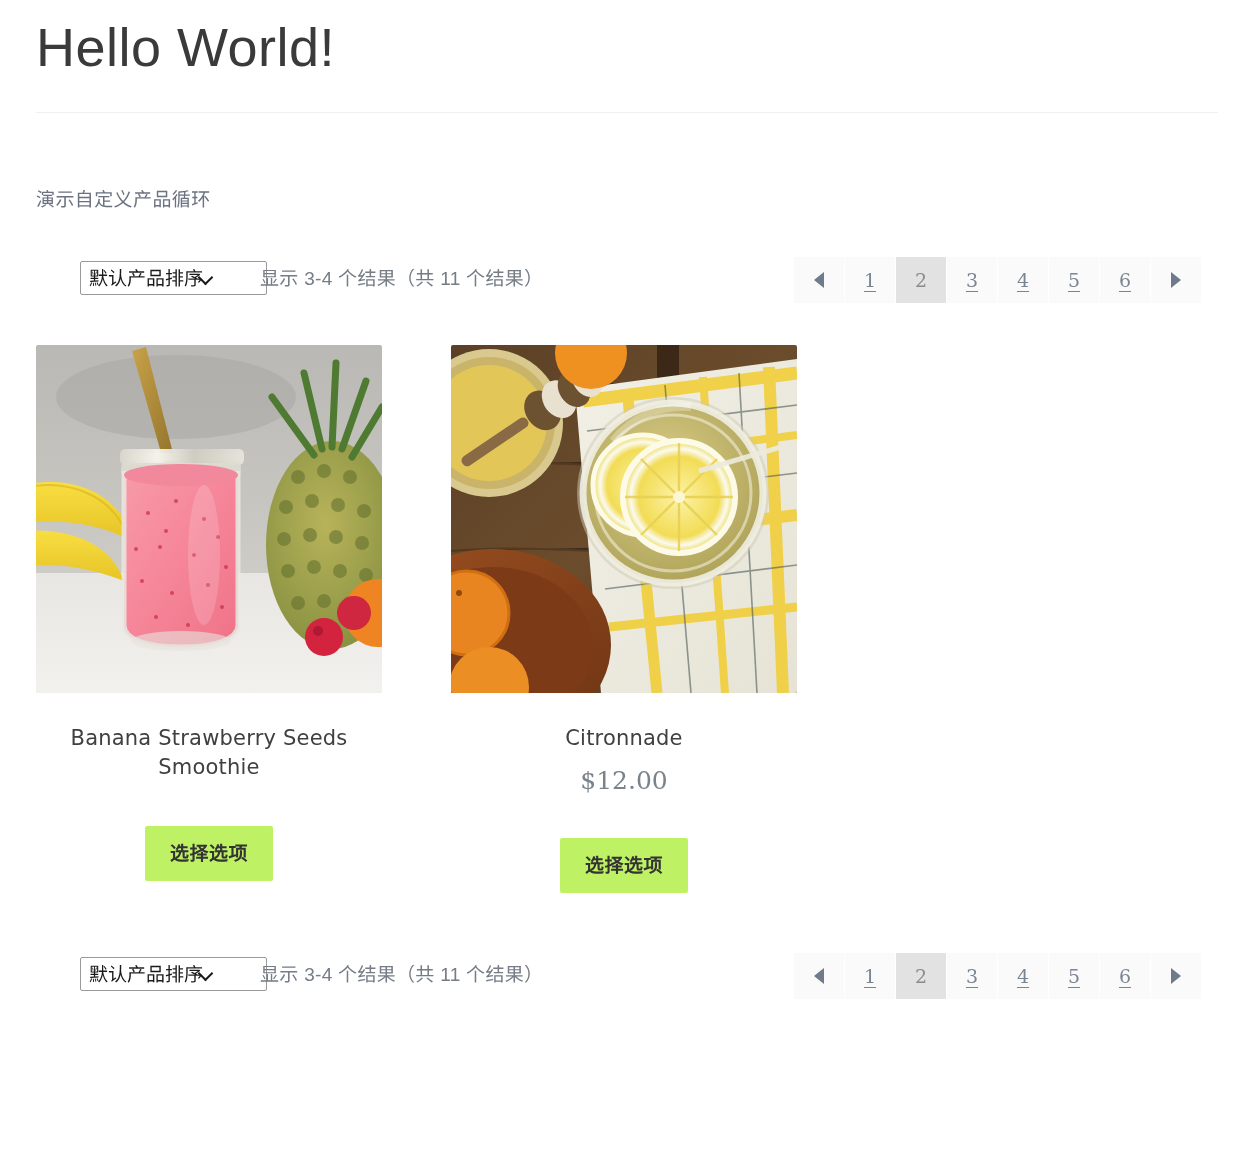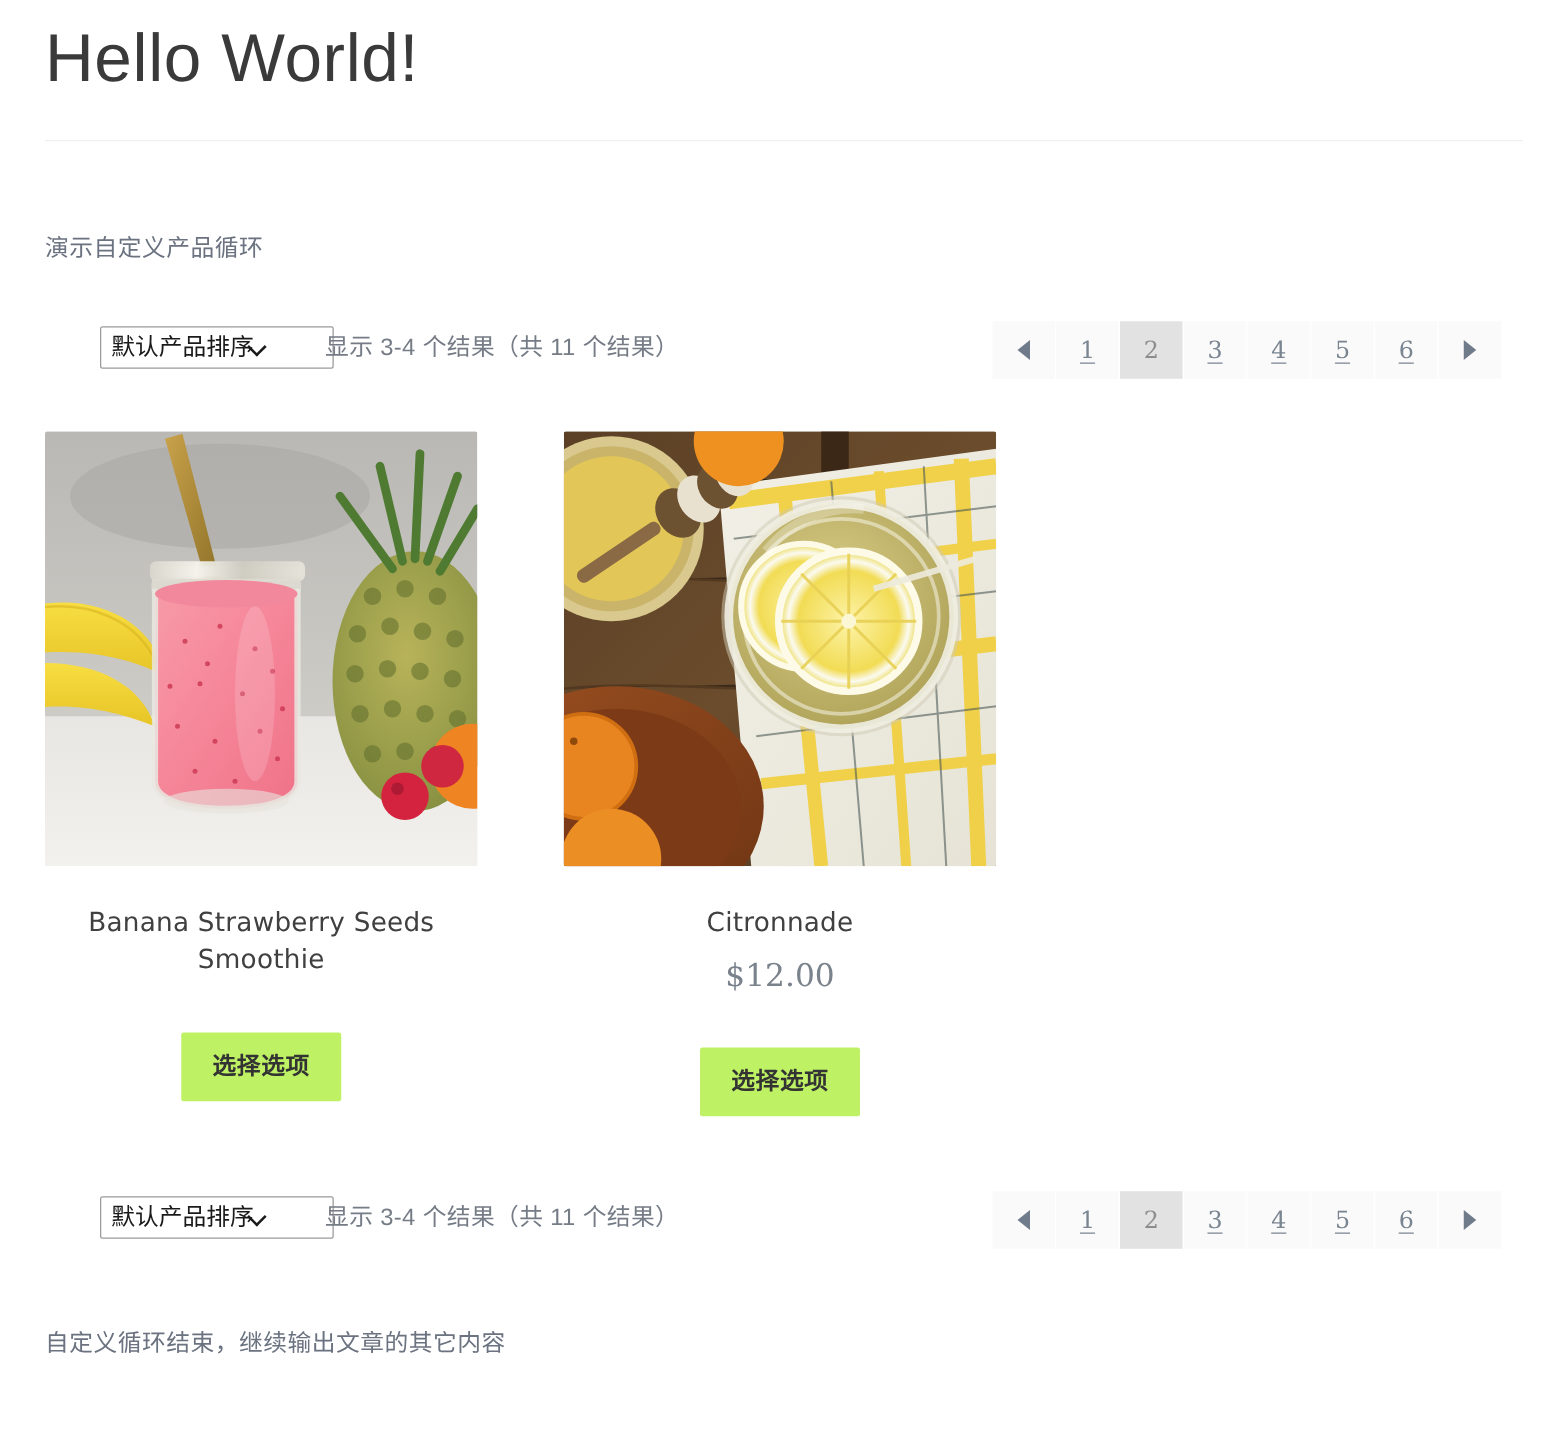--- a/index.html
+++ b/index.html
@@ -570,15 +570,14 @@
         </li>
         <li>
           <span class="page-numbers next">
             <span class="arrow-tri right"></span>
           </span>
         </li>
       </ul>
     </nav>
   </div>
 
-  <p class="outro-text">自定义循环结束，继续输出文章的其它内容</p>
 
 </div>
 
 </body></html>

